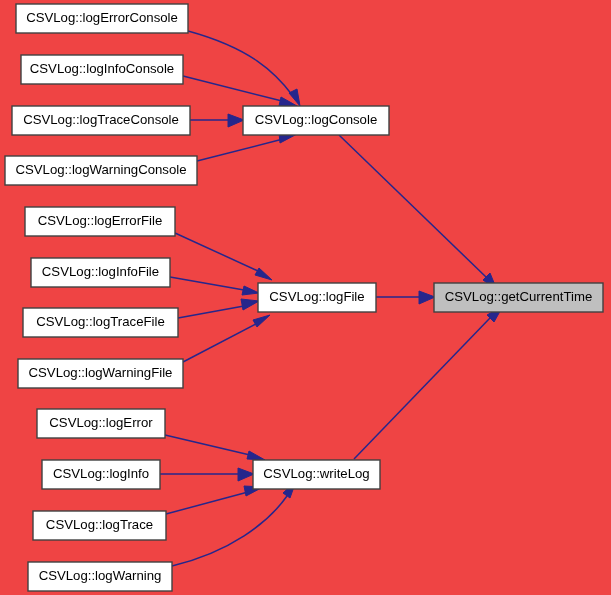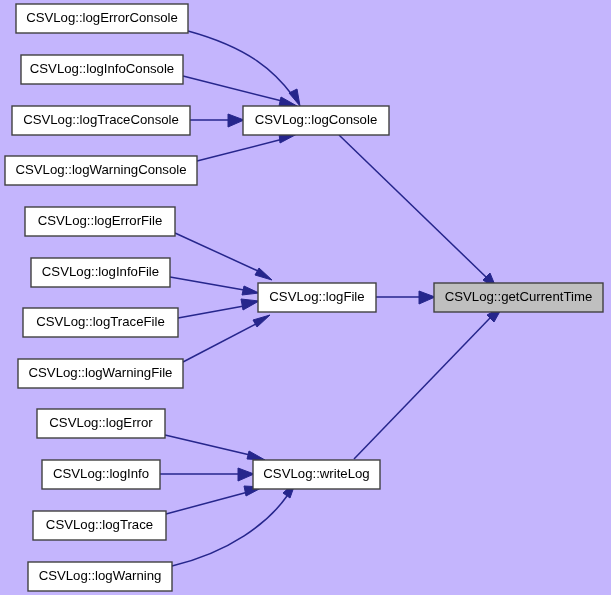--- a/index.html
+++ b/index.html
@@ -10,21 +10,21 @@
   body {
     width: 611px;
     height: 595px;
     overflow: hidden;
     font-family: "Liberation Sans", sans-serif;
   }
   #graph-root {
     position: relative;
     width: 611px;
     height: 595px;
-    background: #c4b5fd;
+    background: #ef4444;
     text-decoration: underline;
   }
   svg#callgraph {
     display: block;
     width: 611px;
     height: 595px;
   }
   .node-box {
     stroke: #404040;
     stroke-width: 1.4px;

